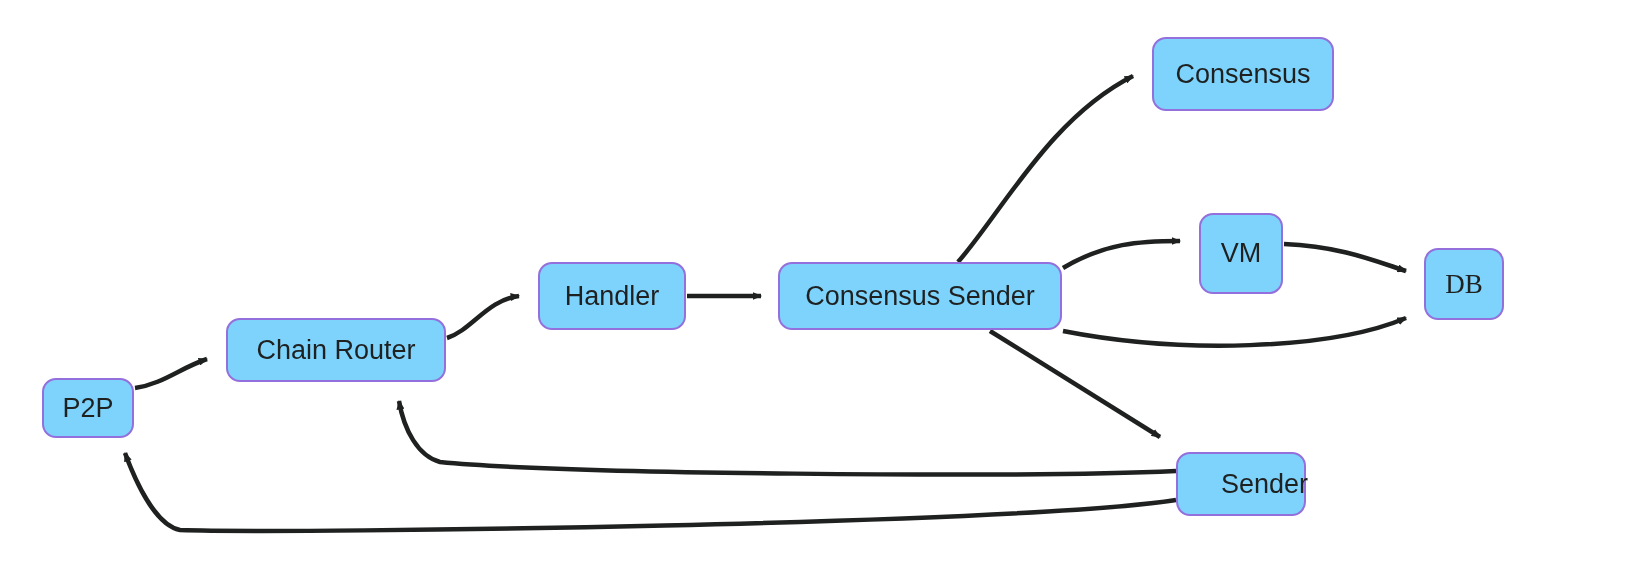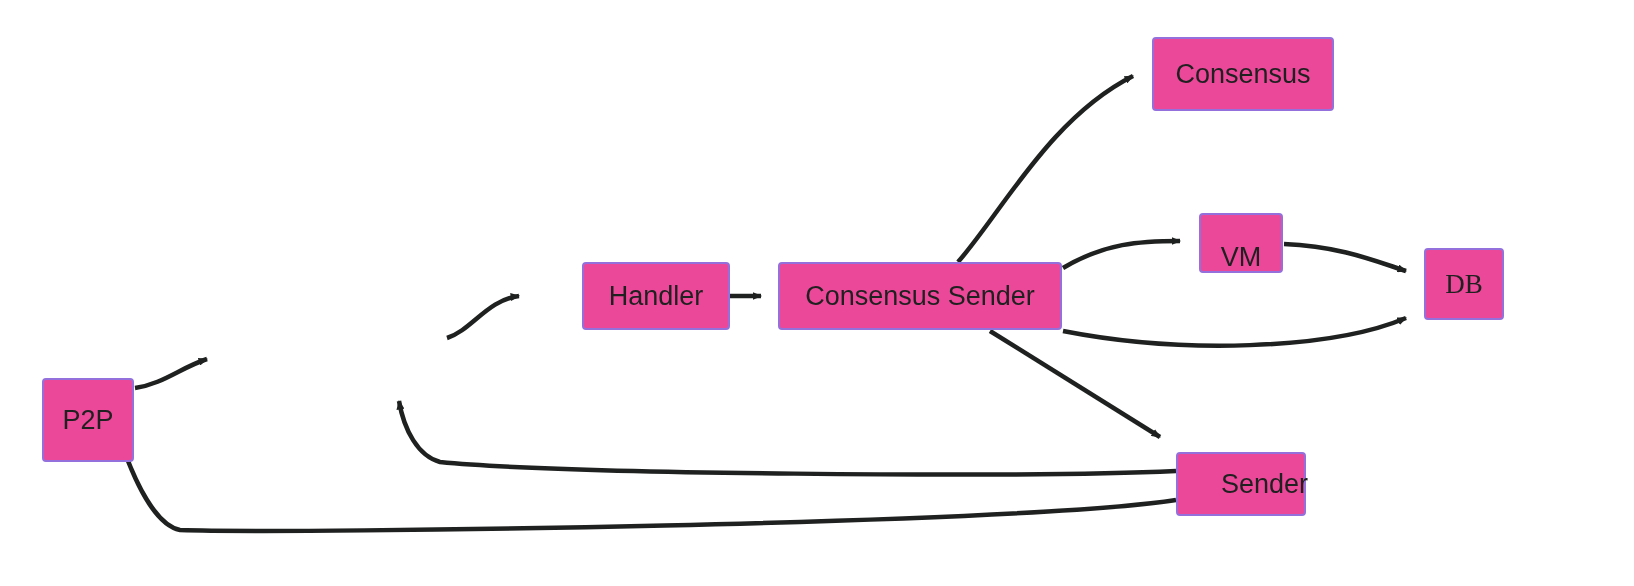--- a/index.html
+++ b/index.html
@@ -20,23 +20,23 @@
   #edge-layer {
     position: absolute;
     left: 0;
     top: 0;
     width: 1634px;
     height: 586px;
   }
   .flow-node {
     position: absolute;
     box-sizing: border-box;
-    background: #ec4899;
+    background: #7dd3fc;
     border: 2px solid #9370DB;
-    border-radius: 4px;
+    border-radius: 14px;
     display: flex;
     align-items: center;
     justify-content: center;
     color: #1f2020;
     font-size: 27px;
     font-family: "Liberation Sans", sans-serif;
     line-height: 1;
     white-space: nowrap;
     z-index: 2;
   }
@@ -74,38 +74,41 @@
       <path d="M 1063,331 C 1180,354 1330,350 1406,318" marker-end="url(#arrowhead)"></path>
 
       <path d="M 990,331 L 1160,437" marker-end="url(#arrowhead)"></path>
 
       <path d="M 1176,471 C 1020,478 560,474 440,462 C 418,456 404,430 399,401" marker-end="url(#arrowhead)"></path>
 
       <path d="M 1176,500 C 1020,524 300,534 180,530 C 155,525 135,480 125,453" marker-end="url(#arrowhead)"></path>
     </g>
   </svg>
 
-  <div class="flow-node" style="left:42px; top:378px; width:92px; height:84px;">
+  <div class="flow-node" style="left:42px; top:378px; width:92px; height:60px;">
     <span class="node-label">P2P</span>
   </div>
 
+  <div class="flow-node" style="left:226px; top:318px; width:220px; height:64px;">
+    <span class="node-label">Chain Router</span>
+  </div>
 
-  <div class="flow-node" style="left:538px; top:262px; width:148px; height:68px;margin-left:44px;">
+  <div class="flow-node" style="left:538px; top:262px; width:148px; height:68px;">
     <span class="node-label">Handler</span>
   </div>
 
   <div class="flow-node" style="left:778px; top:262px; width:284px; height:68px;">
     <span class="node-label">Consensus Sender</span>
   </div>
 
   <div class="flow-node" style="left:1152px; top:37px; width:182px; height:74px;">
     <span class="node-label">Consensus</span>
   </div>
 
-  <div class="flow-node" style="left:1199px; top:213px; width:84px; height:60px;align-items:flex-end;">
+  <div class="flow-node" style="left:1199px; top:213px; width:84px; height:81px;">
     <span class="node-label">VM</span>
   </div>
 
   <div class="flow-node" style="left:1424px; top:248px; width:80px; height:72px;font-family:Liberation Serif, serif;">
     <span class="node-label">DB</span>
   </div>
 
   <div class="flow-node" style="left:1176px; top:452px; width:130px; height:64px;padding-left:47px;">
     <span class="node-label">Sender</span>
   </div>

